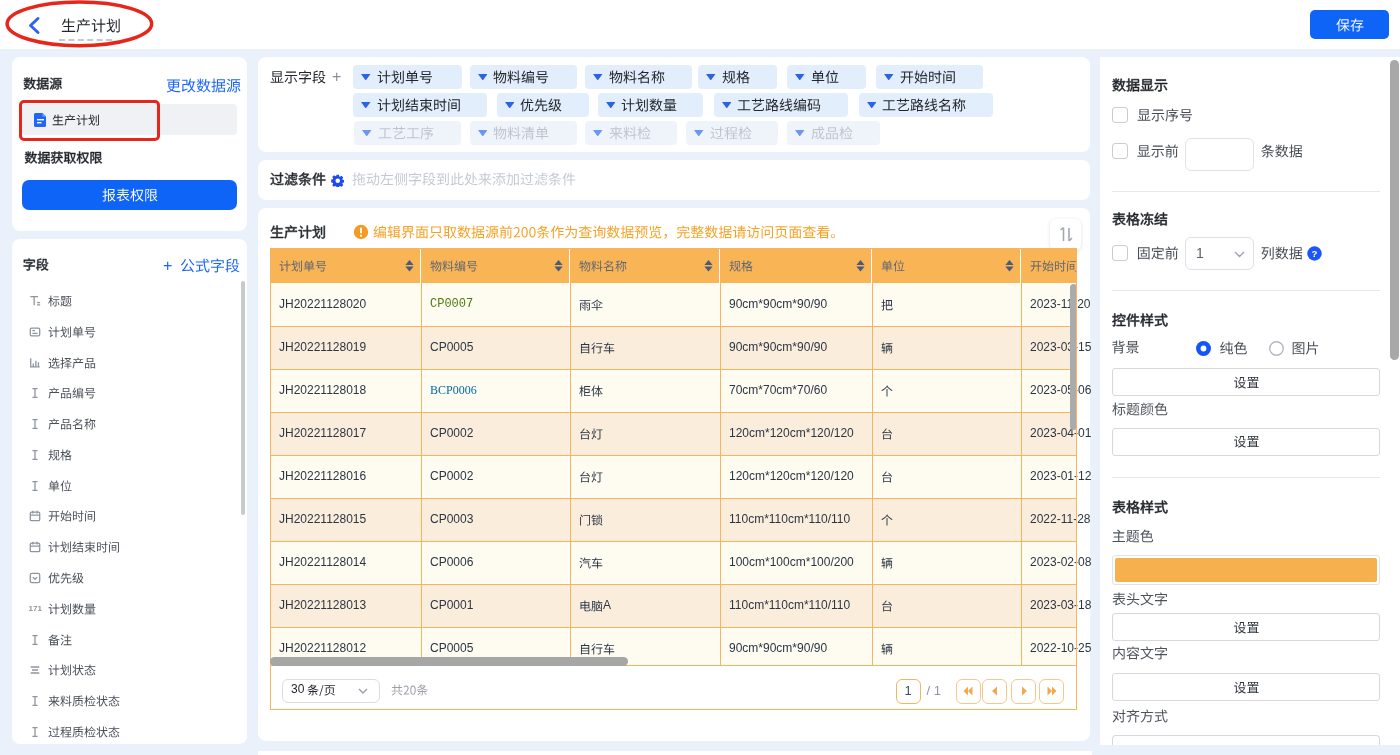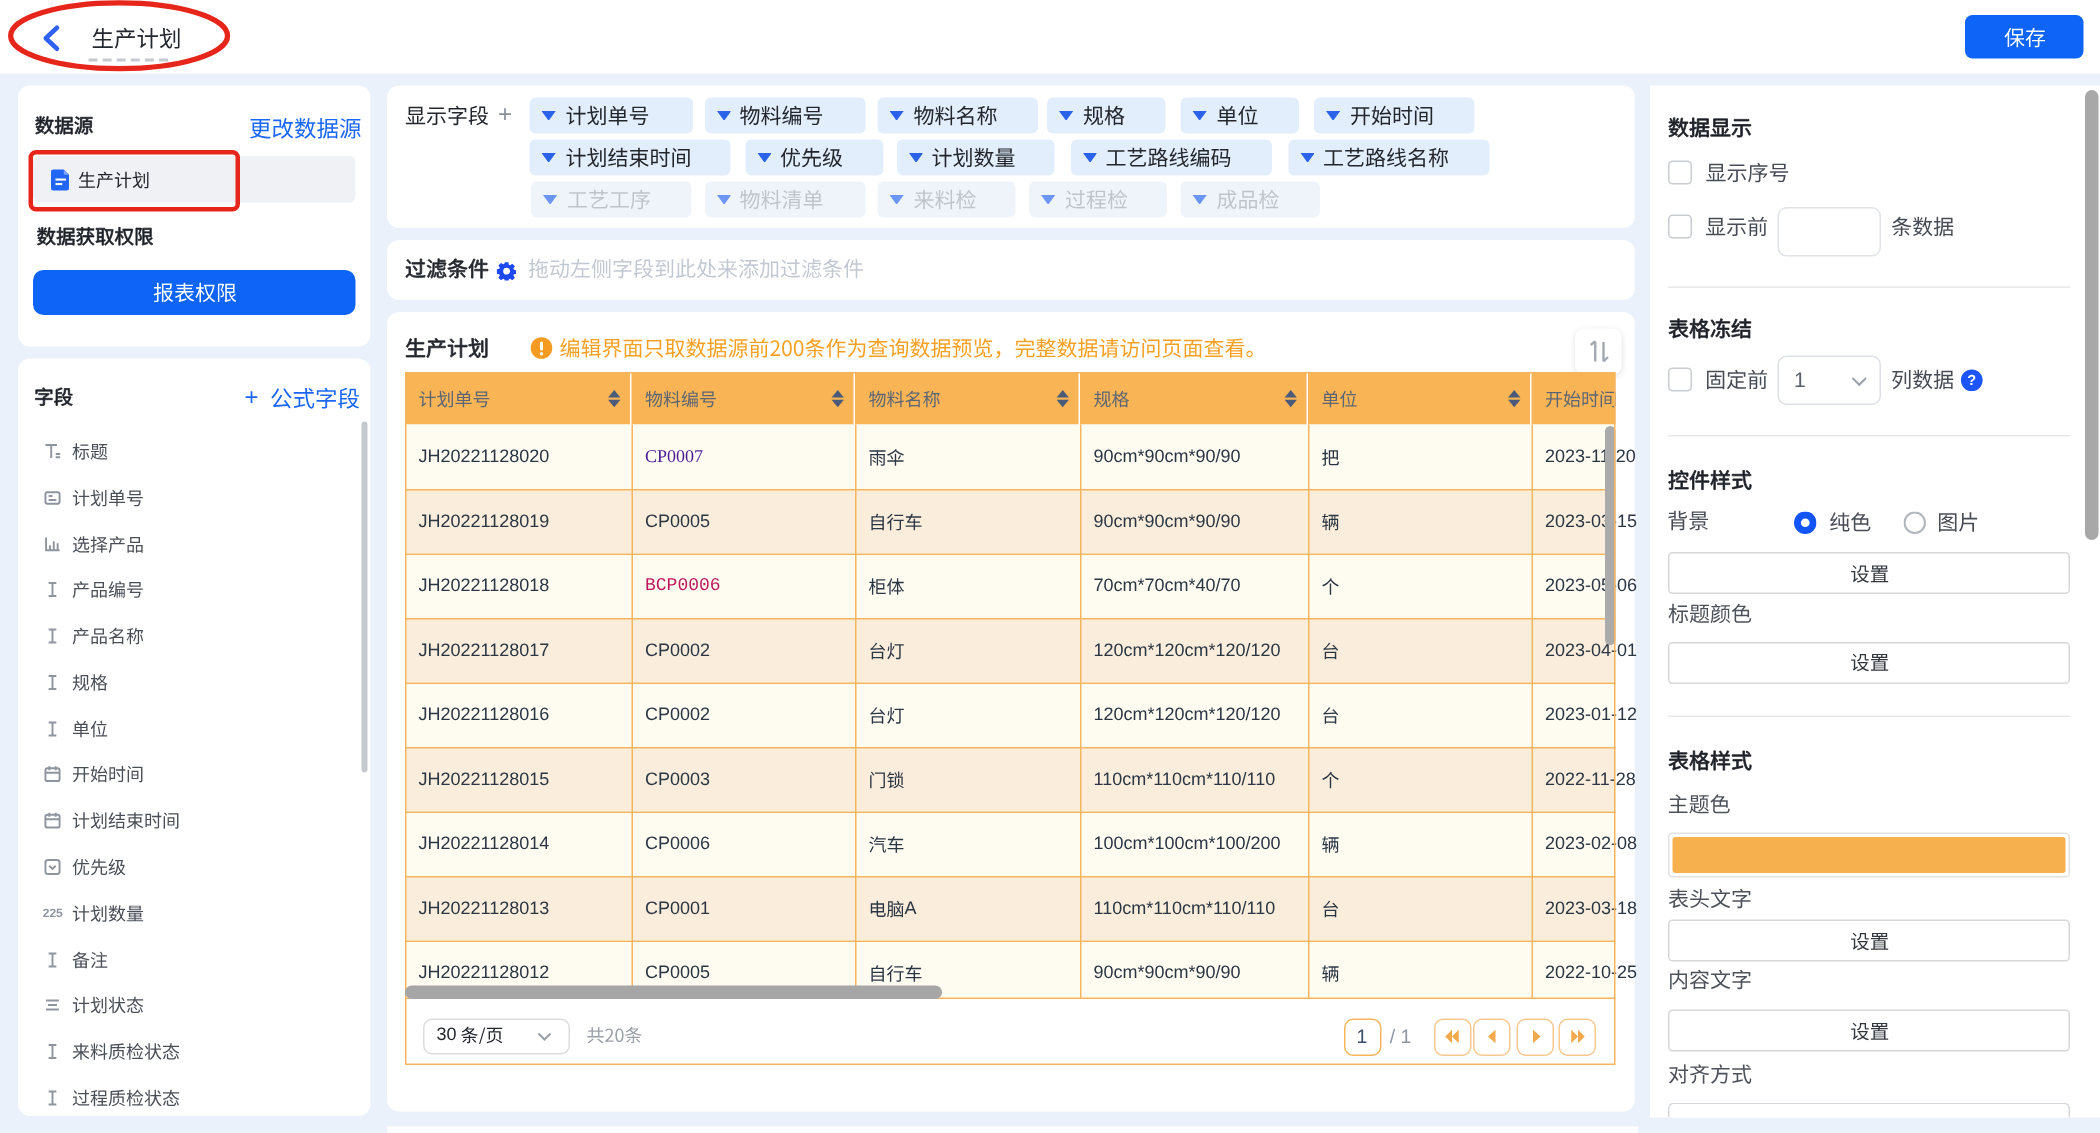--- a/index.html
+++ b/index.html
@@ -299,21 +299,21 @@
   </svg>
 <svg style="position:absolute;left:29px;top:571.9px" width="12" height="12" viewBox="0 0 14 14" fill="none" stroke="#8f959e" stroke-width="1.5">
     <rect x="1.5" y="1.5" width="11" height="11" rx="2"></rect>
     <path d="M4.5 6 l2.5 2.5 L9.5 6"></path>
   </svg>
 <svg style="position:absolute;left:47.5px;top:571.9px" width="36.0" height="12" viewBox="0 -880 3000 1000" fill="#4a4f57">
     <use href="#u4f18" x="0"></use>
     <use href="#u5148" x="1000"></use>
     <use href="#u7ea7" x="2000"></use>
   </svg>
-<div style="position:absolute;left:28.5px;top:602.6px;font-family:'Liberation Sans',sans-serif;font-size:8px;line-height:12px;color:#8f959e;white-space:pre;font-weight:700">225</div>
+<div style="position:absolute;left:28.5px;top:602.6px;font-family:'Liberation Sans',sans-serif;font-size:8px;line-height:12px;color:#8f959e;white-space:pre;font-weight:700">171</div>
 <svg style="position:absolute;left:47.5px;top:602.7px" width="48.0" height="12" viewBox="0 -880 4000 1000" fill="#4a4f57">
     <use href="#u8ba1" x="0"></use>
     <use href="#u5212" x="1000"></use>
     <use href="#u6570" x="2000"></use>
     <use href="#u91cf" x="3000"></use>
   </svg>
 <svg style="position:absolute;left:29px;top:633.5px" width="12" height="12" viewBox="0 0 14 14" fill="none" stroke="#8f959e" stroke-width="1.5">
     <path d="M4 2 h6 M7 2 v10 M4 12 h6"></path>
   </svg>
 <svg style="position:absolute;left:47.5px;top:633.5px" width="24.0" height="12" viewBox="0 -880 2000 1000" fill="#4a4f57">
@@ -676,21 +676,21 @@
       <path d="M5.5 0 L10.5 6 H0.5 Z" fill="#4a5a78"></path>
       <path d="M5.5 14 L10.5 8 H0.5 Z" fill="#4a5a78"></path>
     </svg>
     <svg style="position:absolute;left:760.0px;top:12.0px" width="48.0" height="12" viewBox="0 -880 4000 1000" fill="#5c6575">
       <use href="#u5f00" x="0"></use>
       <use href="#u59cb" x="1000"></use>
       <use href="#u65f6" x="2000"></use>
       <use href="#u95f4" x="3000"></use>
     </svg>
     <div style="position:absolute;left:9.0px;top:47.9px;font-family:'Liberation Sans',sans-serif;font-size:12px;line-height:17px;color:#2b3645;white-space:pre">JH20221128020</div>
-    <div style="position:absolute;left:160.0px;top:47.9px;font-family:Liberation Serif, serif;font-size:12px;line-height:17px;color:#4c1d95;white-space:pre">CP0007</div>
+    <div style="position:absolute;left:160.0px;top:47.9px;font-family:Liberation Mono, monospace;font-size:12px;line-height:17px;color:#4d7c0f;white-space:pre">CP0007</div>
     <svg style="position:absolute;left:309.0px;top:50.5px" width="24.0" height="12" viewBox="0 -880 2000 1000" fill="#2b3645">
       <use href="#u96e8" x="0"></use>
       <use href="#u4f1e" x="1000"></use>
     </svg>
     <div style="position:absolute;left:459.0px;top:47.9px;font-family:'Liberation Sans',sans-serif;font-size:12px;line-height:17px;color:#2b3645;white-space:pre">90cm*90cm*90/90</div>
     <svg style="position:absolute;left:611.0px;top:50.5px" width="12.0" height="12" viewBox="0 -880 1000 1000" fill="#2b3645">
       <use href="#u628a" x="0"></use>
     </svg>
     <div style="position:absolute;left:760.0px;top:47.9px;font-family:'Liberation Sans',sans-serif;font-size:12px;line-height:17px;color:#2b3645;white-space:pre">2023-11-20</div>
     <div style="position:absolute;left:9.0px;top:90.9px;font-family:'Liberation Sans',sans-serif;font-size:12px;line-height:17px;color:#2b3645;white-space:pre">JH20221128019</div>
@@ -699,26 +699,26 @@
       <use href="#u81ea" x="0"></use>
       <use href="#u884c" x="1000"></use>
       <use href="#u8f66" x="2000"></use>
     </svg>
     <div style="position:absolute;left:459.0px;top:90.9px;font-family:'Liberation Sans',sans-serif;font-size:12px;line-height:17px;color:#2b3645;white-space:pre">90cm*90cm*90/90</div>
     <svg style="position:absolute;left:611.0px;top:93.5px" width="12.0" height="12" viewBox="0 -880 1000 1000" fill="#2b3645">
       <use href="#u8f86" x="0"></use>
     </svg>
     <div style="position:absolute;left:760.0px;top:90.9px;font-family:'Liberation Sans',sans-serif;font-size:12px;line-height:17px;color:#2b3645;white-space:pre">2023-03-15</div>
     <div style="position:absolute;left:9.0px;top:133.9px;font-family:'Liberation Sans',sans-serif;font-size:12px;line-height:17px;color:#2b3645;white-space:pre">JH20221128018</div>
-    <div style="position:absolute;left:160.0px;top:133.9px;font-family:Liberation Mono, monospace;font-size:12px;line-height:17px;color:#be185d;white-space:pre">BCP0006</div>
+    <div style="position:absolute;left:160.0px;top:133.9px;font-family:Liberation Serif, serif;font-size:12px;line-height:17px;color:#0369a1;white-space:pre">BCP0006</div>
     <svg style="position:absolute;left:309.0px;top:136.5px" width="24.0" height="12" viewBox="0 -880 2000 1000" fill="#2b3645">
       <use href="#u67dc" x="0"></use>
       <use href="#u4f53" x="1000"></use>
     </svg>
-    <div style="position:absolute;left:459.0px;top:133.9px;font-family:'Liberation Sans',sans-serif;font-size:12px;line-height:17px;color:#2b3645;white-space:pre">70cm*70cm*40/70</div>
+    <div style="position:absolute;left:459.0px;top:133.9px;font-family:'Liberation Sans',sans-serif;font-size:12px;line-height:17px;color:#2b3645;white-space:pre">70cm*70cm*70/60</div>
     <svg style="position:absolute;left:611.0px;top:136.5px" width="12.0" height="12" viewBox="0 -880 1000 1000" fill="#2b3645">
       <use href="#u4e2a" x="0"></use>
     </svg>
     <div style="position:absolute;left:760.0px;top:133.9px;font-family:'Liberation Sans',sans-serif;font-size:12px;line-height:17px;color:#2b3645;white-space:pre">2023-05-06</div>
     <div style="position:absolute;left:9.0px;top:176.9px;font-family:'Liberation Sans',sans-serif;font-size:12px;line-height:17px;color:#2b3645;white-space:pre">JH20221128017</div>
     <div style="position:absolute;left:160.0px;top:176.9px;font-family:'Liberation Sans',sans-serif;font-size:12px;line-height:17px;color:#2b3645;white-space:pre">CP0002</div>
     <svg style="position:absolute;left:309.0px;top:179.5px" width="24.0" height="12" viewBox="0 -880 2000 1000" fill="#2b3645">
       <use href="#u53f0" x="0"></use>
       <use href="#u706f" x="1000"></use>
     </svg>

